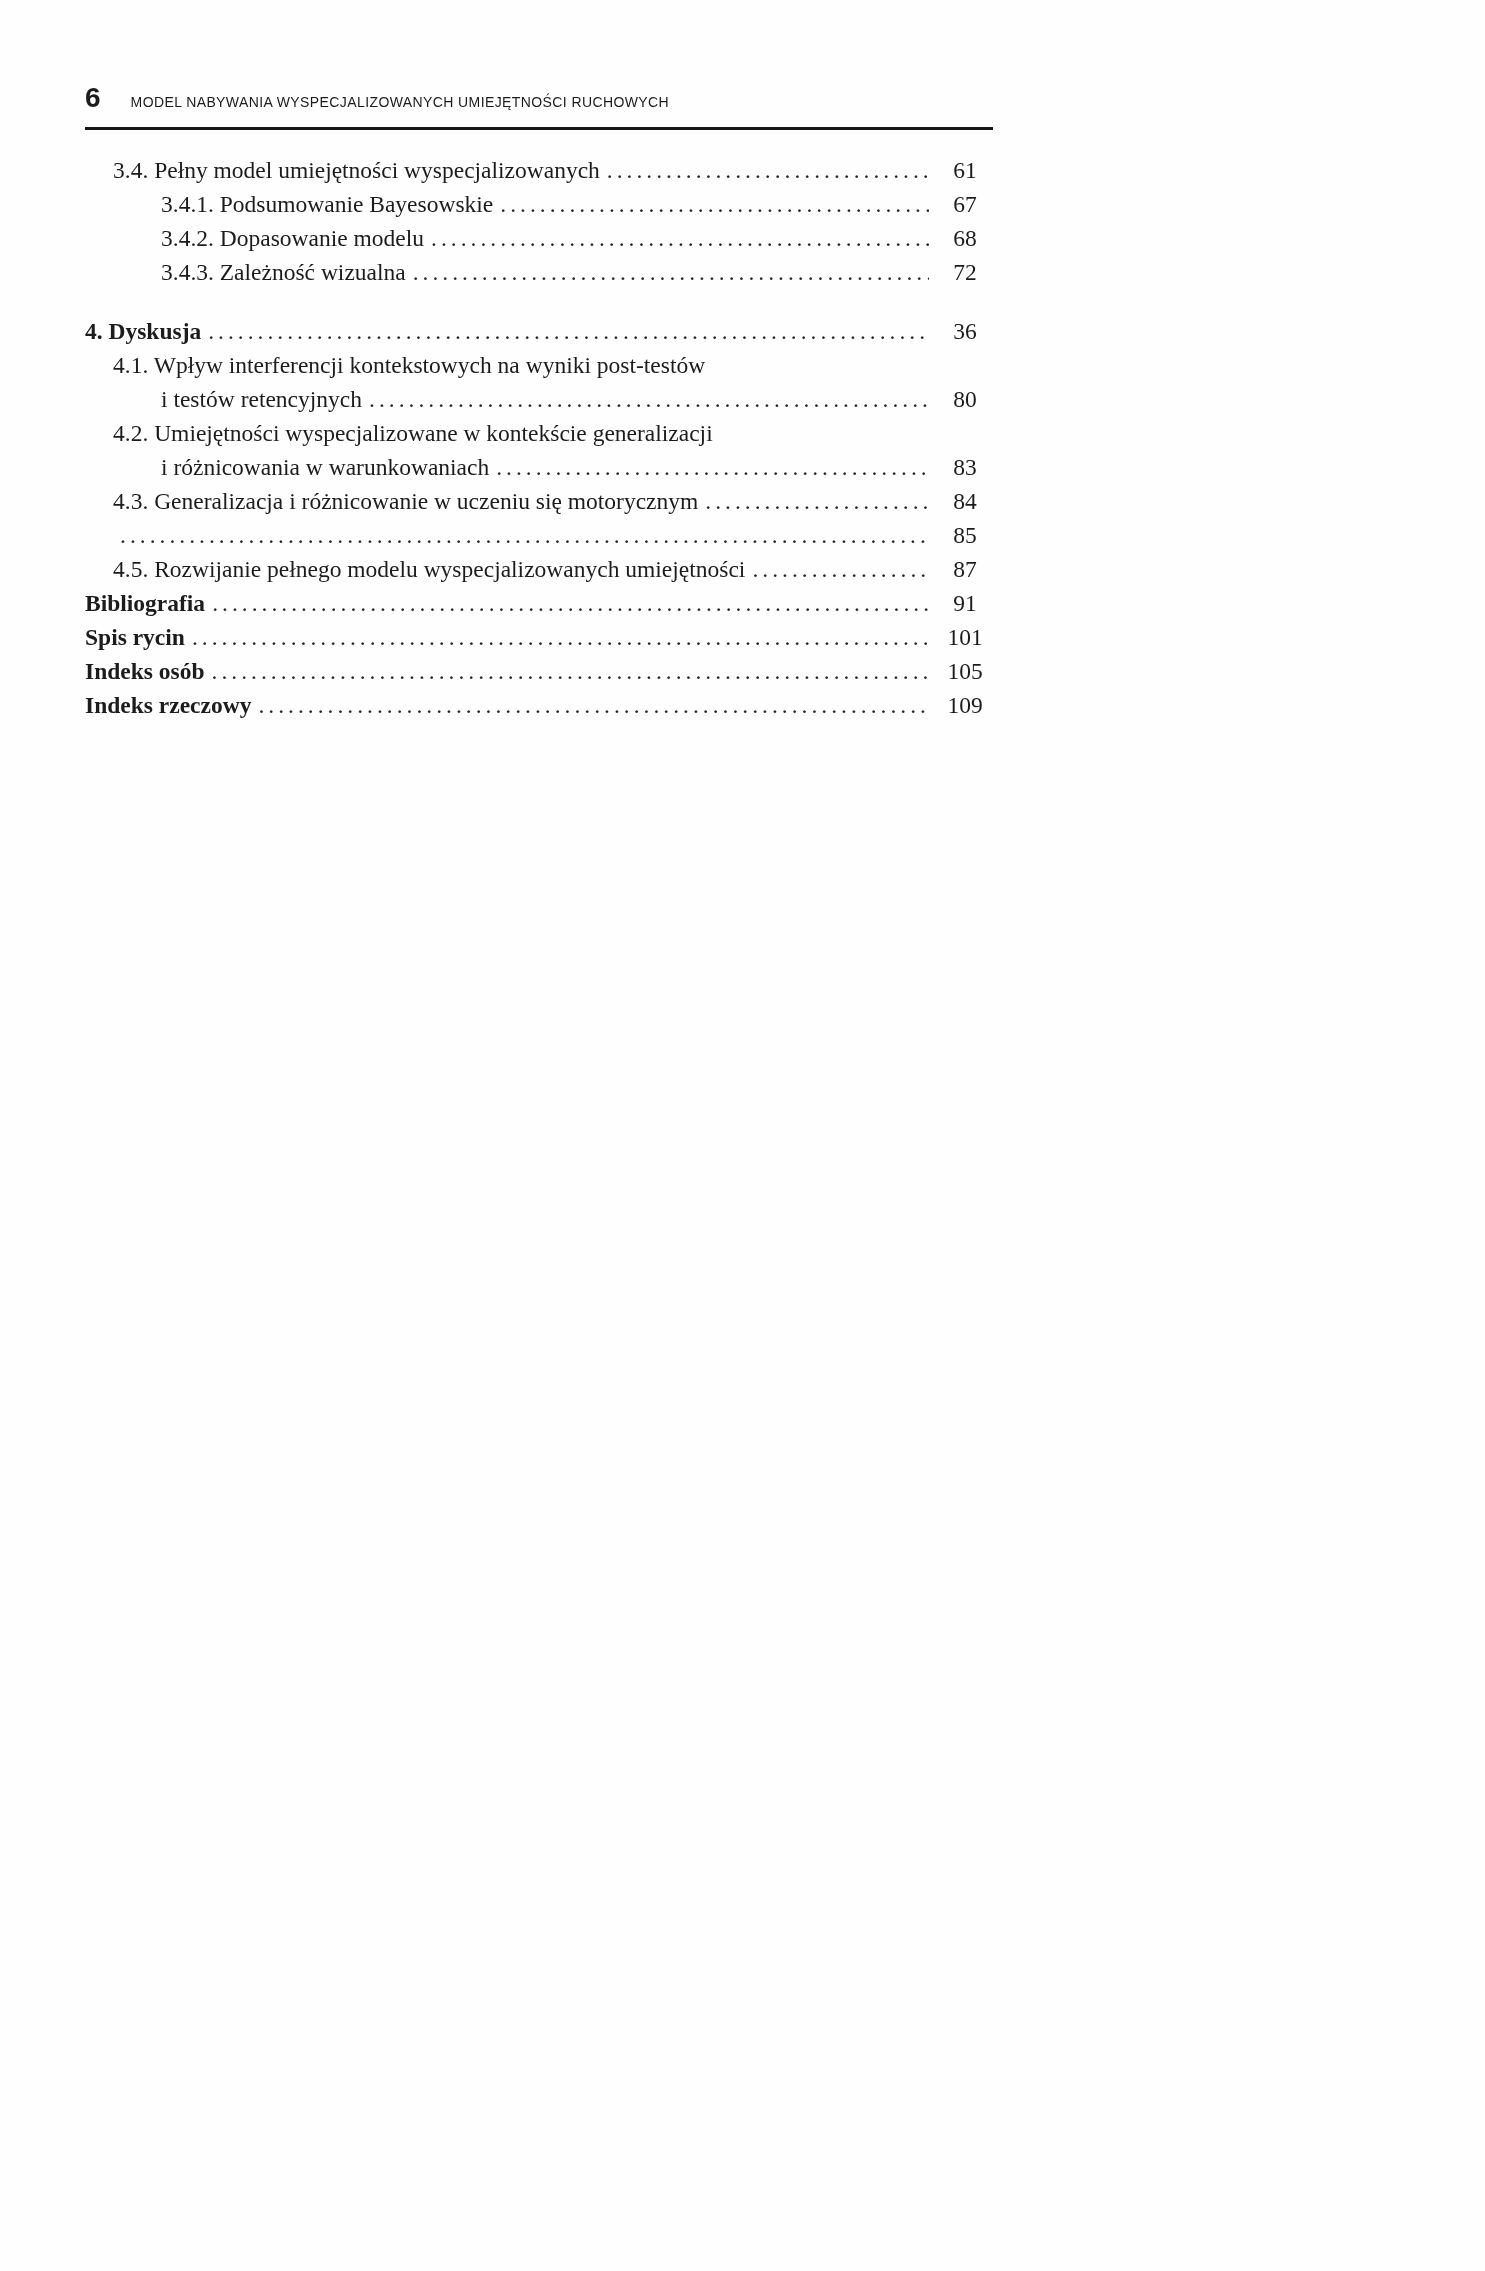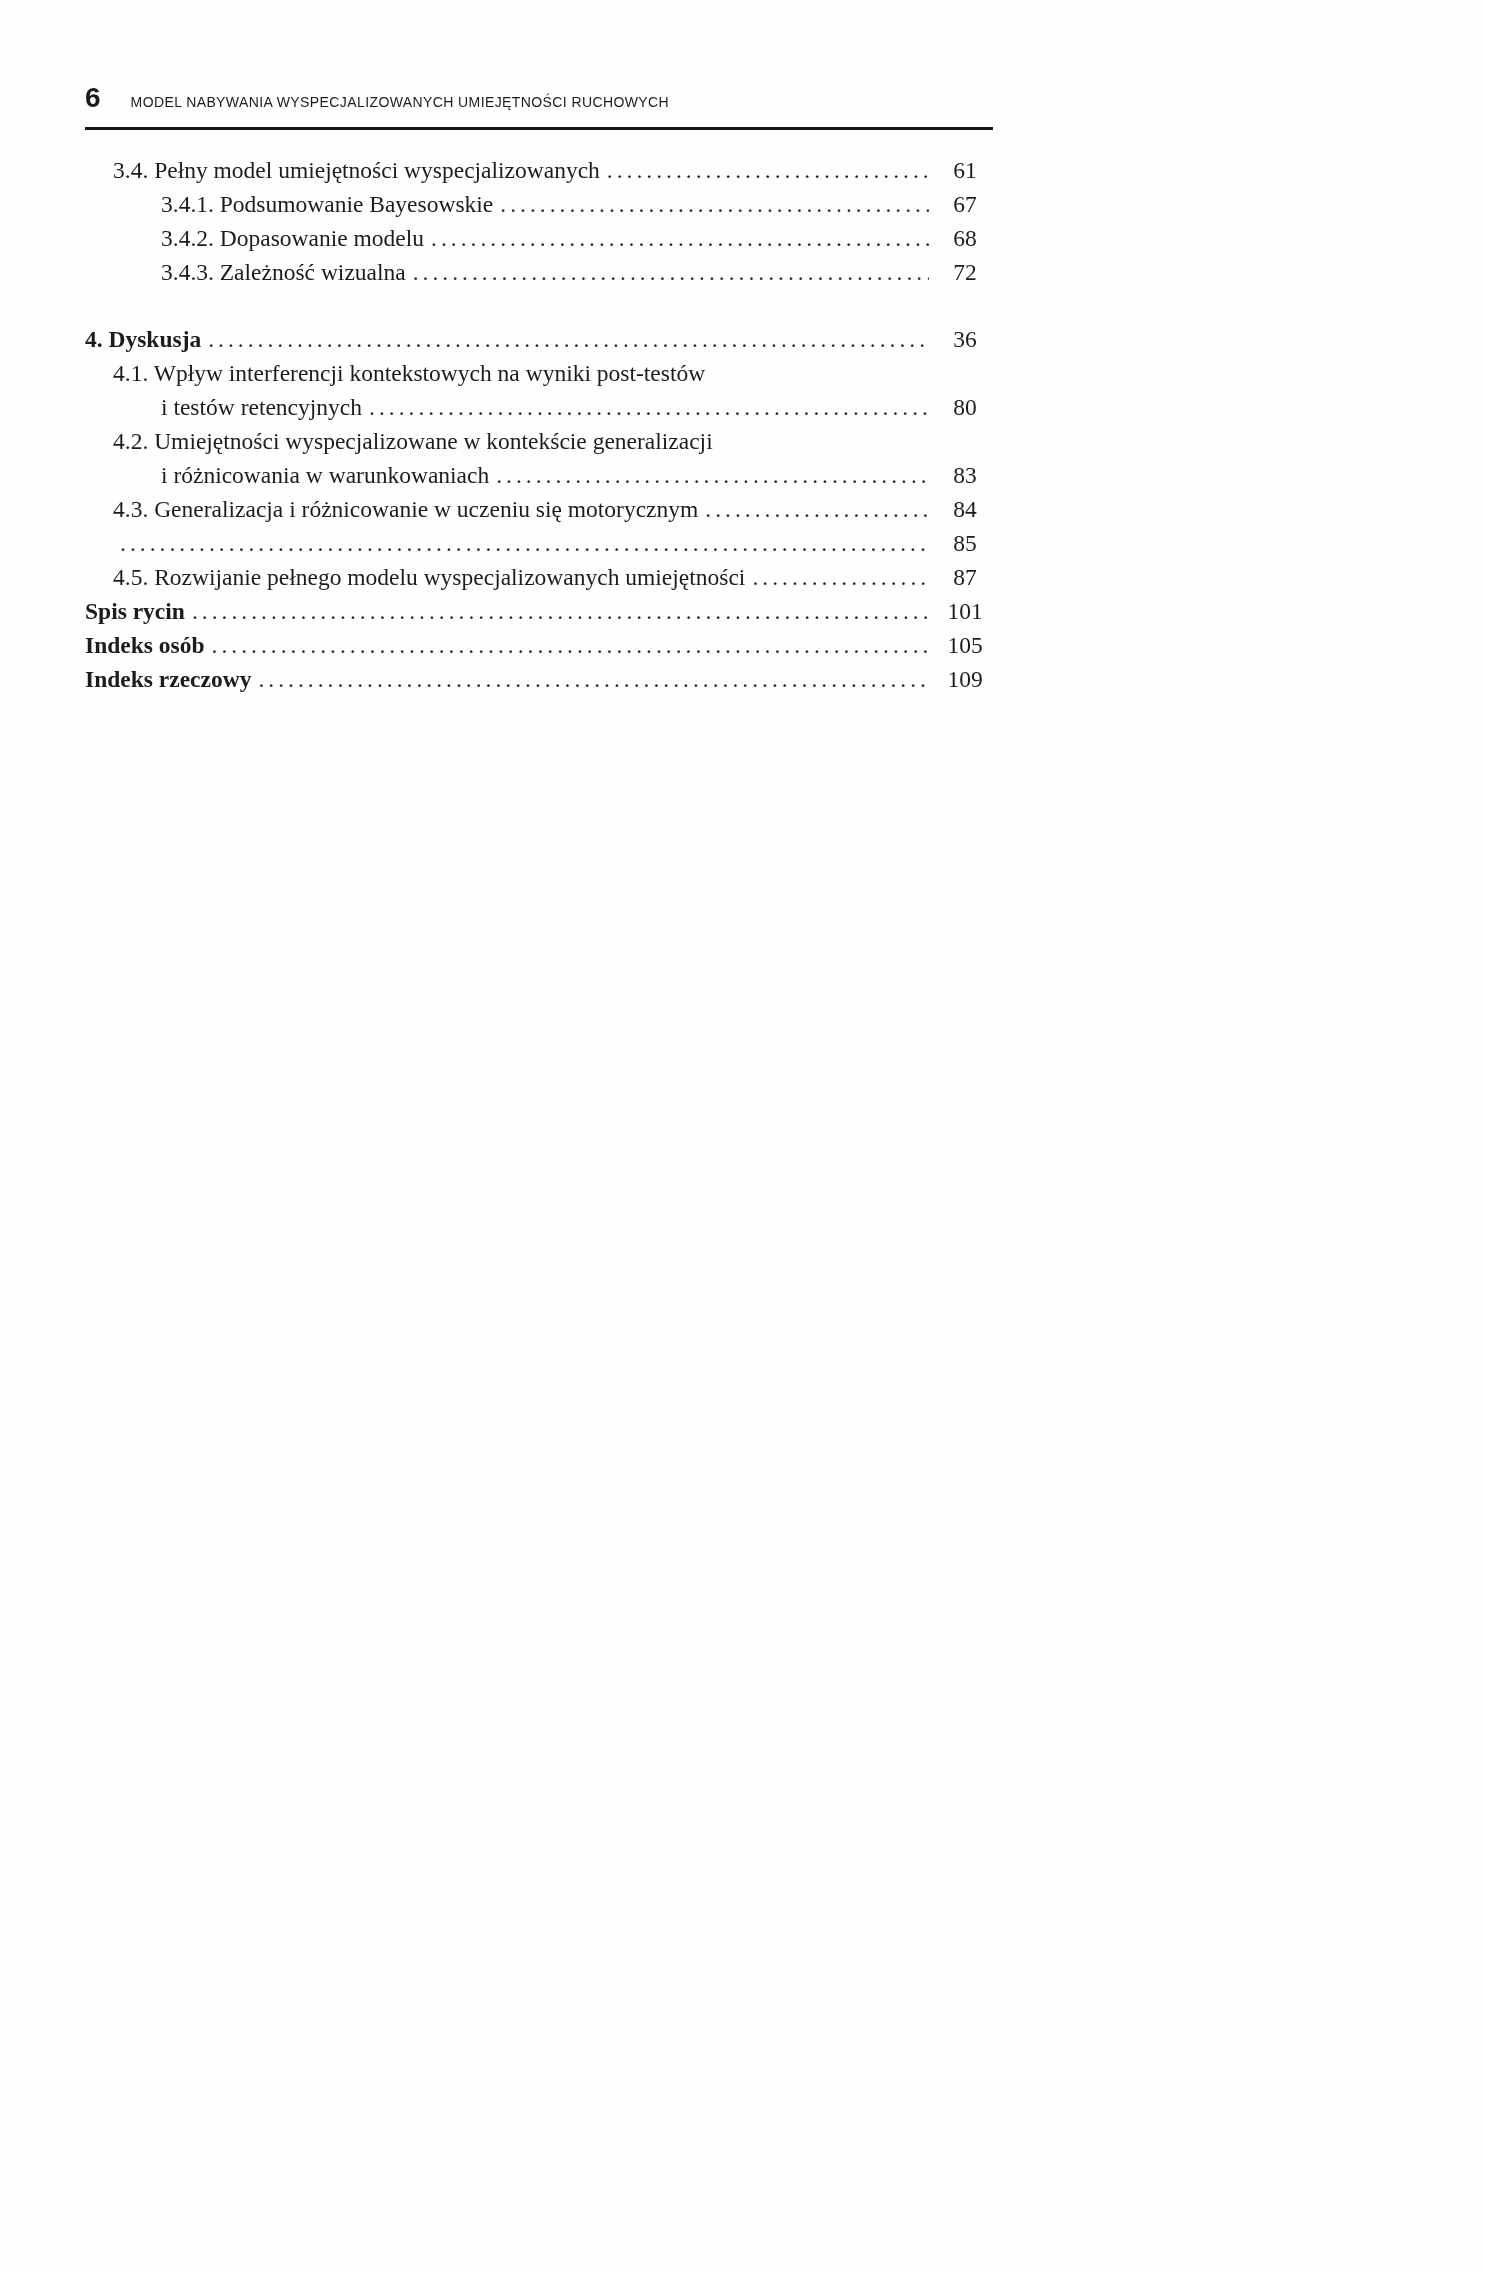--- a/index.html
+++ b/index.html
@@ -38,21 +38,21 @@
     width: 100%;
     height: 0;
     border-bottom: 3px solid #161616;
   }
 
   .toc {
     margin-top: 23px;
     font-size: 23.5px;
     line-height: 34px;
   }
-  .toc-entry.gap-before { margin-top: 33px; }
+  .toc-entry.gap-before { margin-top: 25px; }
   .toc-entry.level-1 { padding-left: 28px; }
   .toc-entry.level-2 { padding-left: 76px; }
   .toc-entry.bold .label { font-weight: bold; }
 
   .toc-line {
     display: flex;
     align-items: baseline;
   }
   .toc-line.cont { padding-left: 48px; }
 
@@ -159,20 +159,27 @@
         </div>
         <div class="toc-entry level-1">
           <div class="toc-line">
             <span class="label">4.5. Rozwijanie pełnego modelu wyspecjalizowanych umiejętności</span>
             <span class="leader"></span>
             <span class="pagenum">87</span>
           </div>
         </div>
         <div class="toc-entry level-0 bold">
           <div class="toc-line">
+            <span class="label">Bibliografia</span>
+            <span class="leader"></span>
+            <span class="pagenum">91</span>
+          </div>
+        </div>
+        <div class="toc-entry level-0 bold">
+          <div class="toc-line">
             <span class="label">Spis rycin</span>
             <span class="leader"></span>
             <span class="pagenum">101</span>
           </div>
         </div>
         <div class="toc-entry level-0 bold">
           <div class="toc-line">
             <span class="label">Indeks osób</span>
             <span class="leader"></span>
             <span class="pagenum">105</span>

